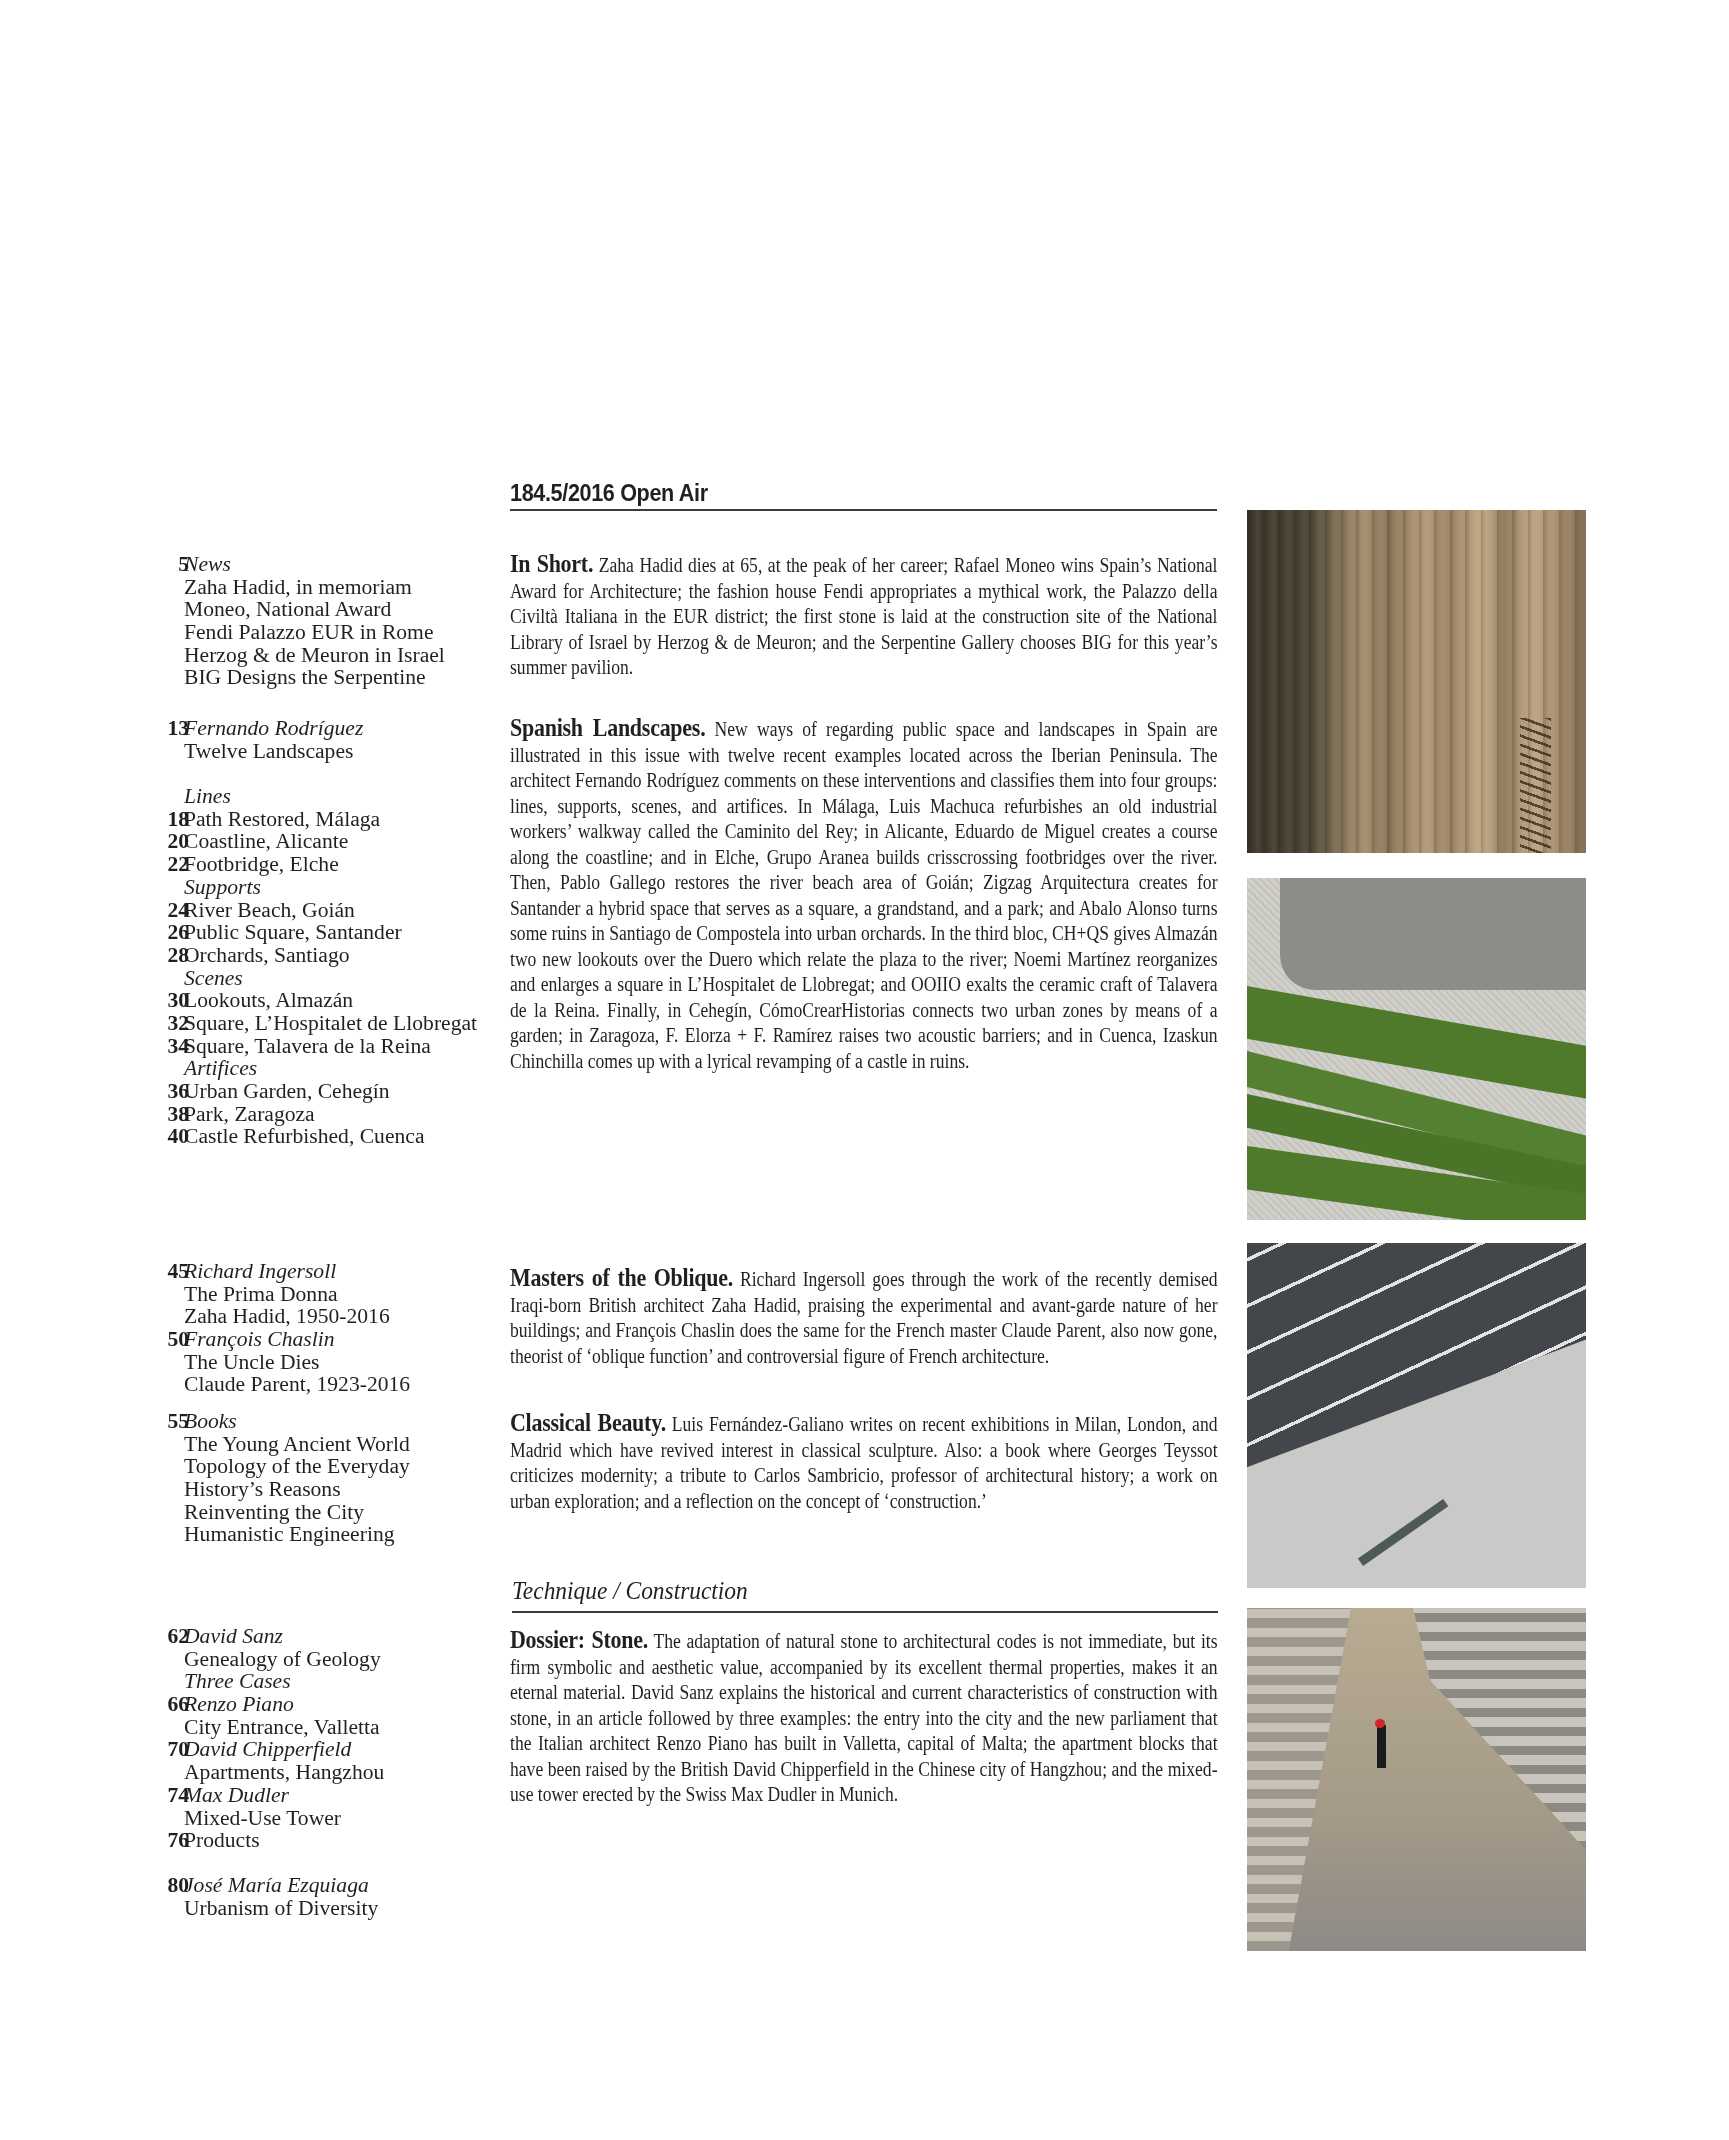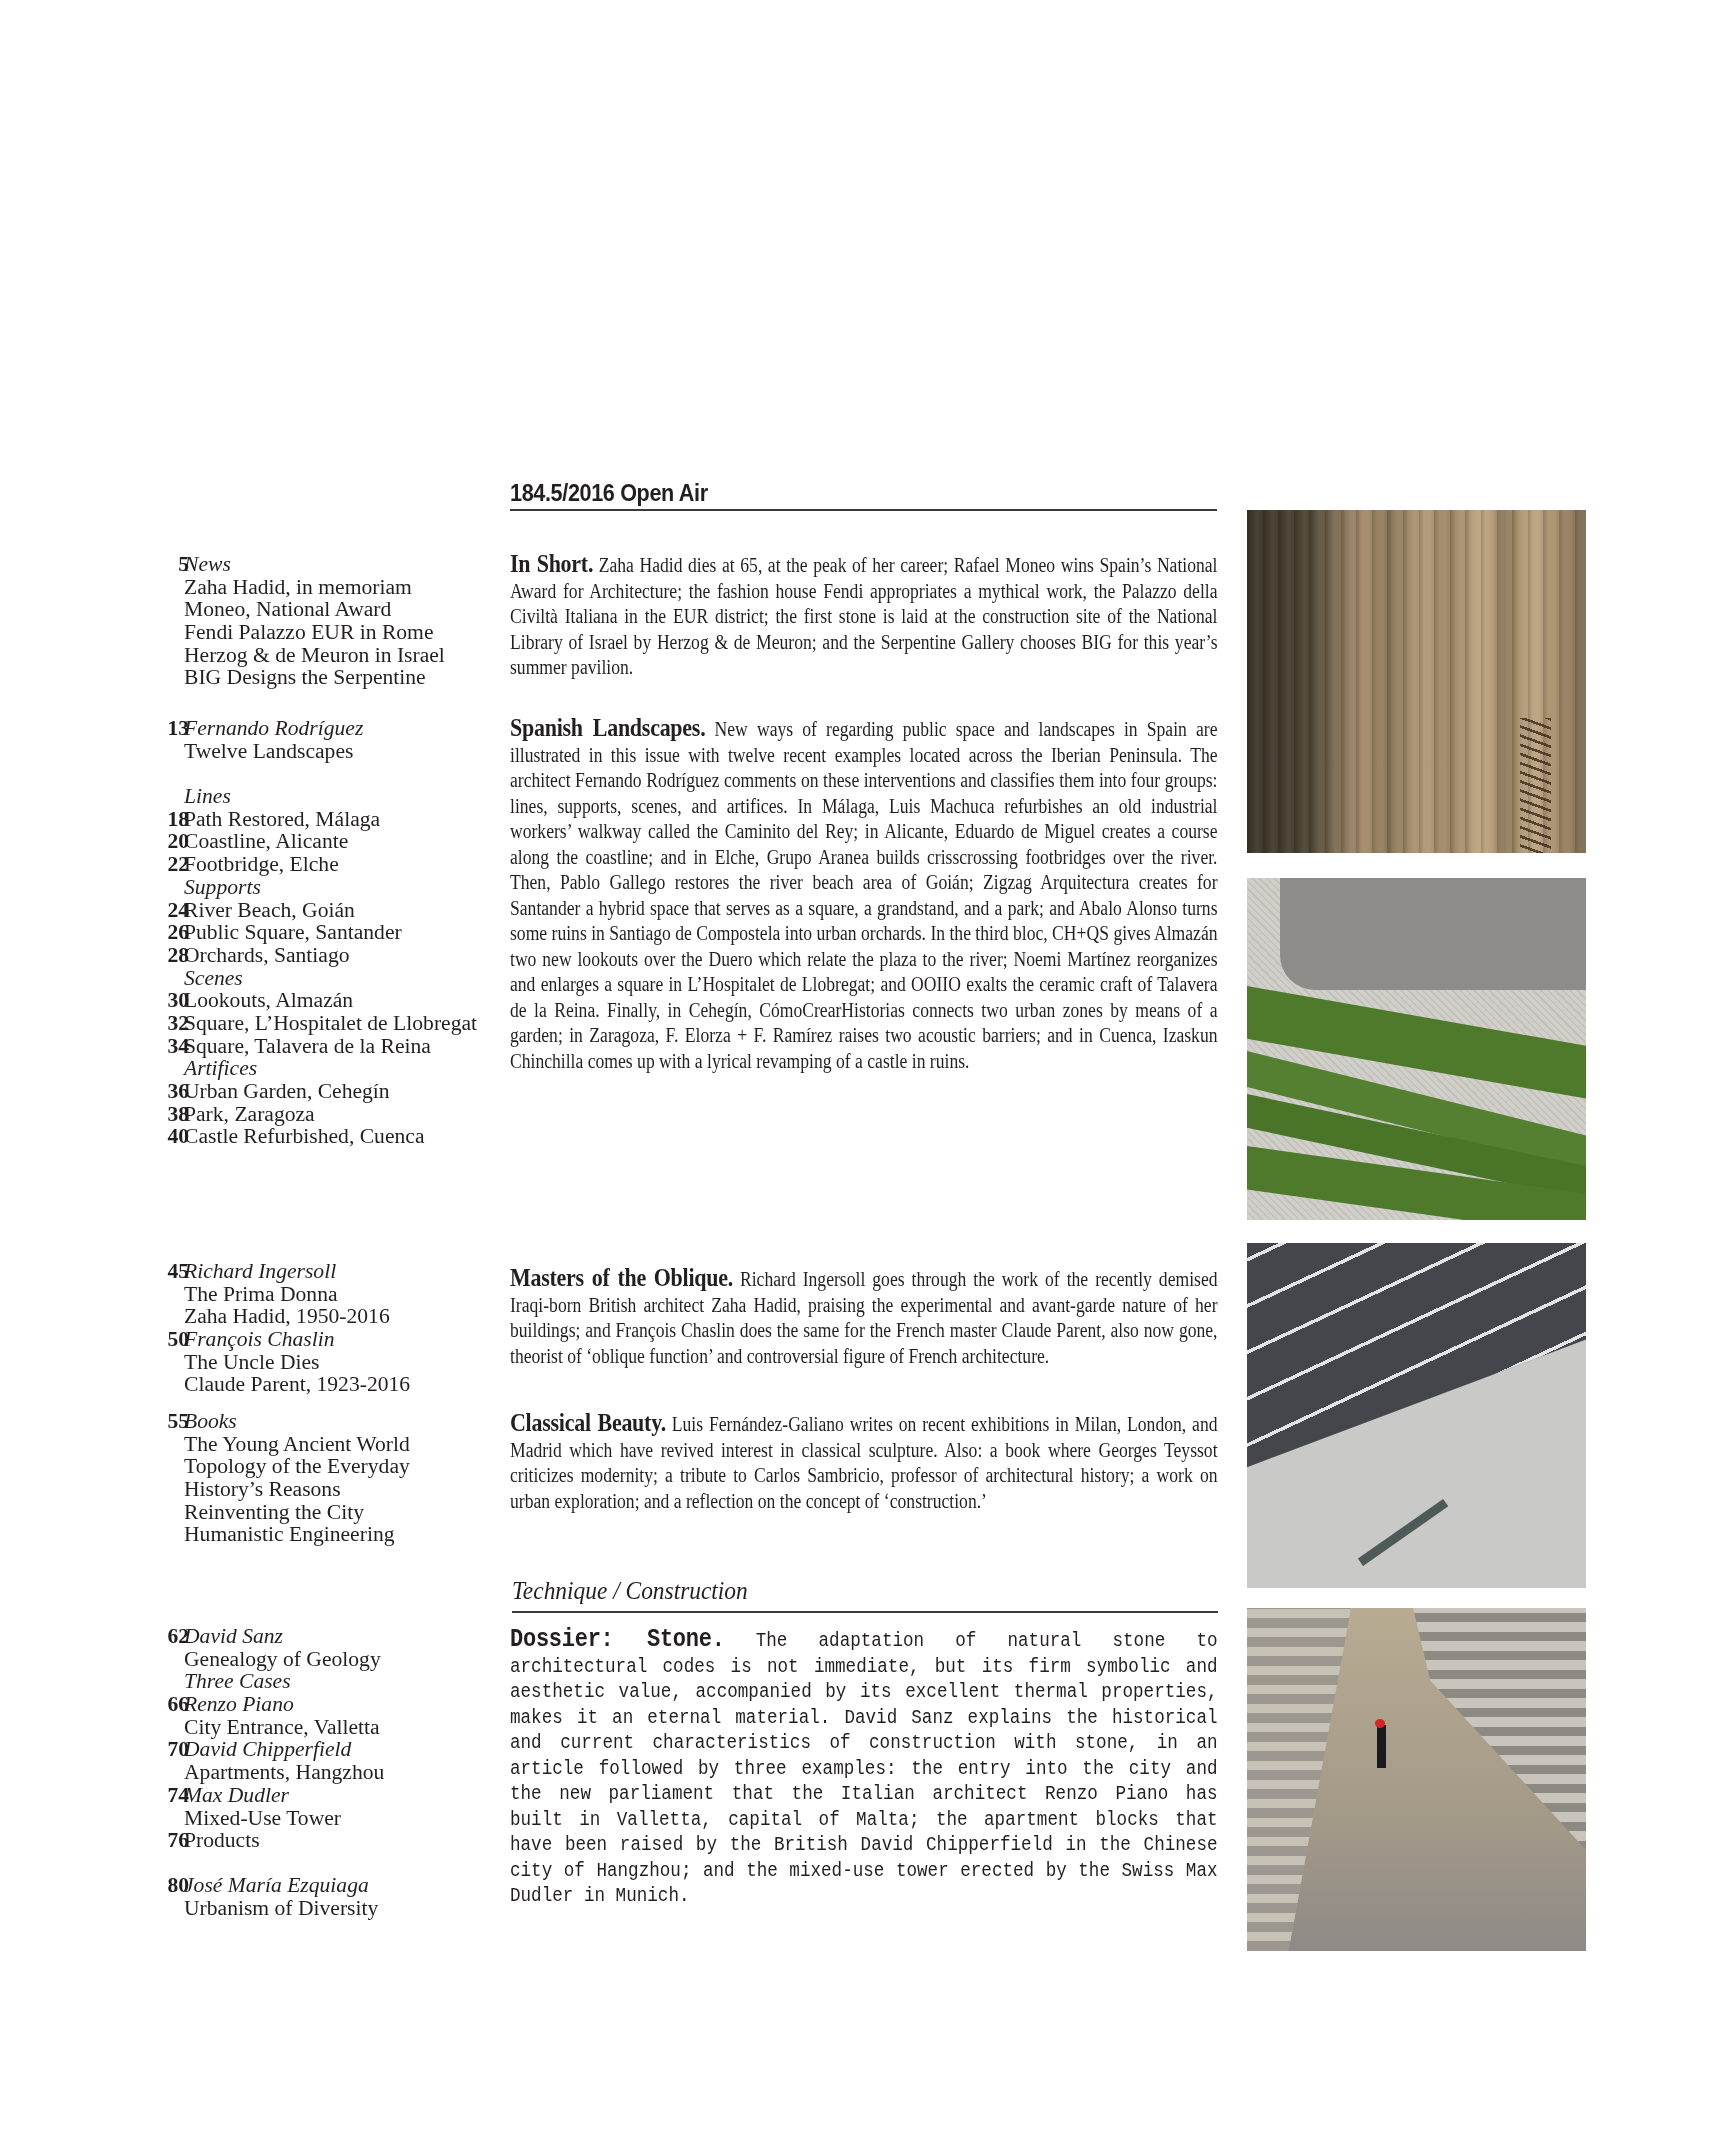--- a/index.html
+++ b/index.html
@@ -296,21 +296,21 @@
     <div class="cond">
       <span class="lead">Classical Beauty.</span><span> Luis Fernández-Galiano writes on recent exhibitions in Milan, London, and Madrid which have revived interest in classical sculpture. Also: a book where Georges Teyssot criticizes modernity; a tribute to Carlos Sambricio, professor of architectural history; a work on urban exploration; and a reflection on the concept of ‘construction.’</span>
     </div>
   </div>
 
   <div class="section-head" style="top:1576px;">
     <span class="lbl">Technique / Construction</span>
     <div class="rule"></div>
   </div>
 
-  <div class="para" style="top:1627px;font-family:Liberation Mono, monospace;">
+  <div class="para" style="top:1627px;">
     <div class="cond">
       <span class="lead">Dossier: Stone.</span><span> The adaptation of natural stone to architectural codes is not immediate, but its firm symbolic and aesthetic value, accompanied by its excellent thermal properties, makes it an eternal material. David Sanz explains the historical and current characteristics of construction with stone, in an article followed by three examples: the entry into the city and the new parliament that the Italian architect Renzo Piano has built in Valletta, capital of Malta; the apartment blocks that have been raised by the British David Chipperfield in the Chinese city of Hangzhou; and the mixed-use tower erected by the Swiss Max Dudler in Munich.</span>
     </div>
   </div>
 
 </div>
 
 <div class="photo" id="photo-1"></div>
 <div class="photo" id="photo-2">
   <div class="paver"></div>

